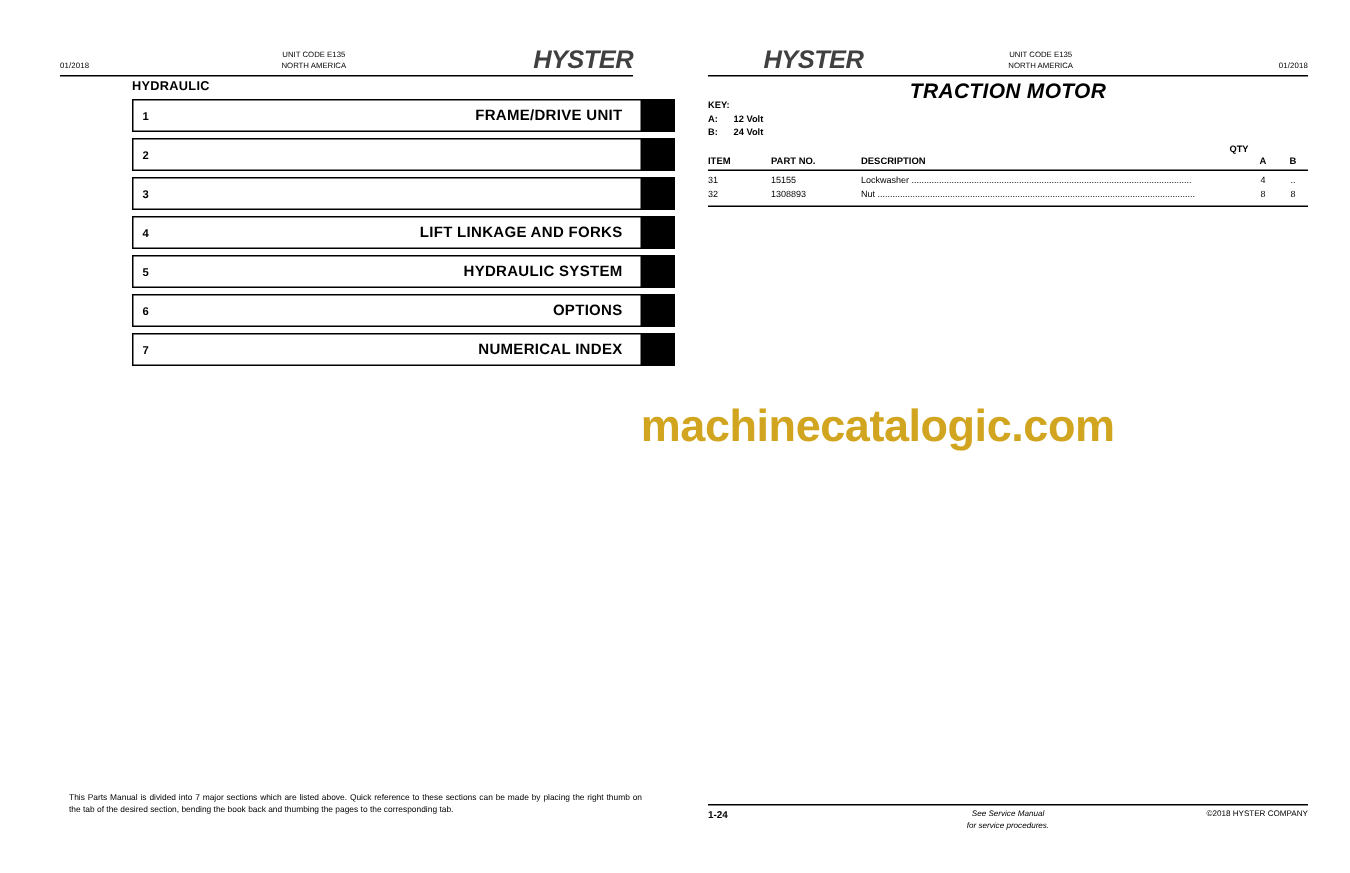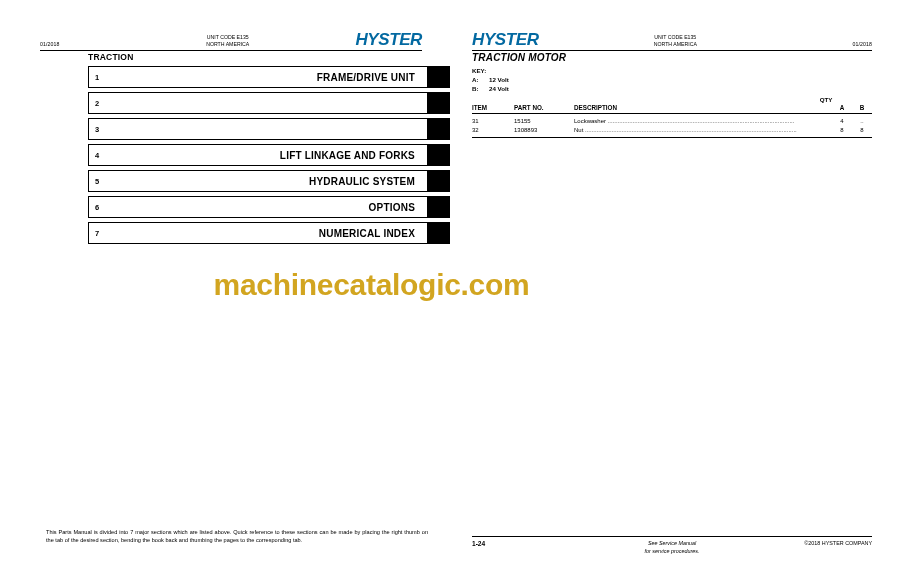--- a/index.html
+++ b/index.html
@@ -51,21 +51,21 @@
     flex: 0 0 auto;
   }
   .hdr-logo {
     font-family: "Liberation Sans", sans-serif;
     font-weight: bold;
     font-style: italic;
     font-size: 17px;
     letter-spacing: -0.4px;
     line-height: 17px;
   }
-  .hdr-logo .y { color: #0369a1; }
+  .hdr-logo .y { color: #404040; margin-left: 37px; }
   .hdr-rule {
     position: absolute;
     left: 40px;
     right: 28px;
     top: 50px;
     border-top: 1.2px solid #000;
   }
   .page-right .hdr-rule { left: 22px; right: 28px; }
 
   
@@ -113,21 +113,21 @@
     width: 23px;
     background: #000;
   }
 
   
   .watermark {
     position: absolute;
     left: 0;
     width: 743px;
     top: 268px;
-    text-align: center;
+    text-align: right;
     font-size: 30px;
     font-weight: bold;
     color: #d2a520;
     letter-spacing: -0.3px;
   }
 
   
   .foot-note {
     position: absolute;
     left: 46px;
@@ -137,22 +137,22 @@
     line-height: 8.4px;
     text-align: justify;
   }
 
   
   .rp-title {
     position: absolute;
     left: 22px;
     right: 28px;
     top: 52px;
-    text-align: left;
-    font-size: 10px;
+    text-align: center;
+    font-size: 14px;
     font-weight: bold;
     font-style: italic;
     letter-spacing: 0.2px;
   }
   .key-block {
     position: absolute;
     left: 22px;
     top: 66px;
     font-size: 6.2px;
     font-weight: bold;
@@ -250,21 +250,21 @@
       <div class="hdr-date">01/2018</div>
       <div class="hdr-center">
         <div>UNIT CODE E135</div>
         <div>NORTH AMERICA</div>
       </div>
       <div class="hdr-logo"><span class="y">HYSTER</span></div>
     </div>
   </div>
   <div class="hdr-rule"></div>
 
-  <div class="sections-title">TRACTION</div>
+  <div class="sections-title">HYDRAULIC</div>
 
   <div class="sec-list">
 
     <div class="sec-row">
       <div class="sec-num">1</div>
       <div class="sec-label">FRAME/DRIVE UNIT</div>
       <div class="sec-tab"></div>
     </div>
 
     <div class="sec-row">

